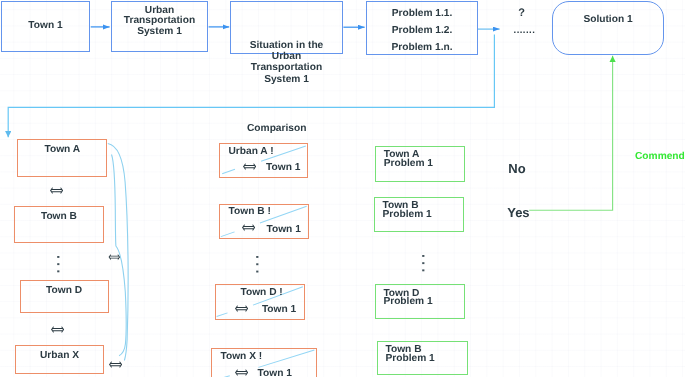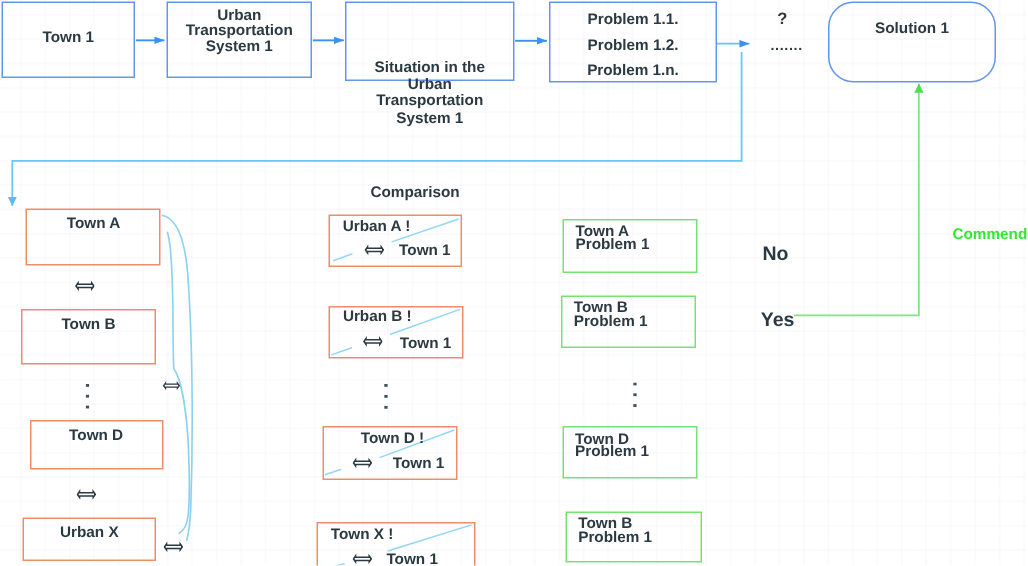--- a/index.html
+++ b/index.html
@@ -142,21 +142,21 @@
     <svg class="cs" viewBox="0 0 26 14" style="left:23.2px;top:19.4px;">
         <path fill="#2b3a42" fill-rule="evenodd" d="M0,7 L5.0,0 L5.0,3.9 L21.0,3.9 L21.0,0 L26,7 L21.0,14 L21.0,10.1 L5.0,10.1 L5.0,14 Z M3.0,5.75 L23.0,5.75 L23.0,8.25 L3.0,8.25 Z"></path>
       </svg>
     <span class="cr" style="left:46.4px;top:19.4px;">Town 1</span>
   </div>
   <div class="box bo card" style="left:218.6px;top:203.6px;width:90.5px;height:35.3px;">
     <svg class="diag" viewBox="0 0 90.5 35.3" preserveAspectRatio="none">
       <line x1="0.9" y1="33.5" x2="14.9" y2="28.5" stroke="#93d6f5" stroke-width="1.05"></line>
       <line x1="40.8" y1="19.1" x2="88.6" y2="1.3" stroke="#93d6f5" stroke-width="1.05"></line>
     </svg>
-    <span class="cl" style="left:9.0px;top:2.5px;">Urban B !</span>
+    <span class="cl" style="left:9.0px;top:2.5px;">Town B !</span>
     <svg class="cs" viewBox="0 0 26 14" style="left:22.6px;top:19.8px;">
         <path fill="#2b3a42" fill-rule="evenodd" d="M0,7 L5.0,0 L5.0,3.9 L21.0,3.9 L21.0,0 L26,7 L21.0,14 L21.0,10.1 L5.0,10.1 L5.0,14 Z M3.0,5.75 L23.0,5.75 L23.0,8.25 L3.0,8.25 Z"></path>
       </svg>
     <span class="cr" style="left:46.9px;top:20.0px;">Town 1</span>
   </div>
   <svg class="vdots" style="left:256.1px;top:256.4px;" viewBox="0 0 3 18">
       <rect x="0.2" y="0" width="2.2" height="1.9" fill="#44545c"></rect>
       <rect x="0.2" y="7.3" width="2.2" height="1.9" fill="#44545c"></rect>
       <rect x="0.2" y="14.6" width="2.2" height="1.9" fill="#44545c"></rect>
     </svg>

